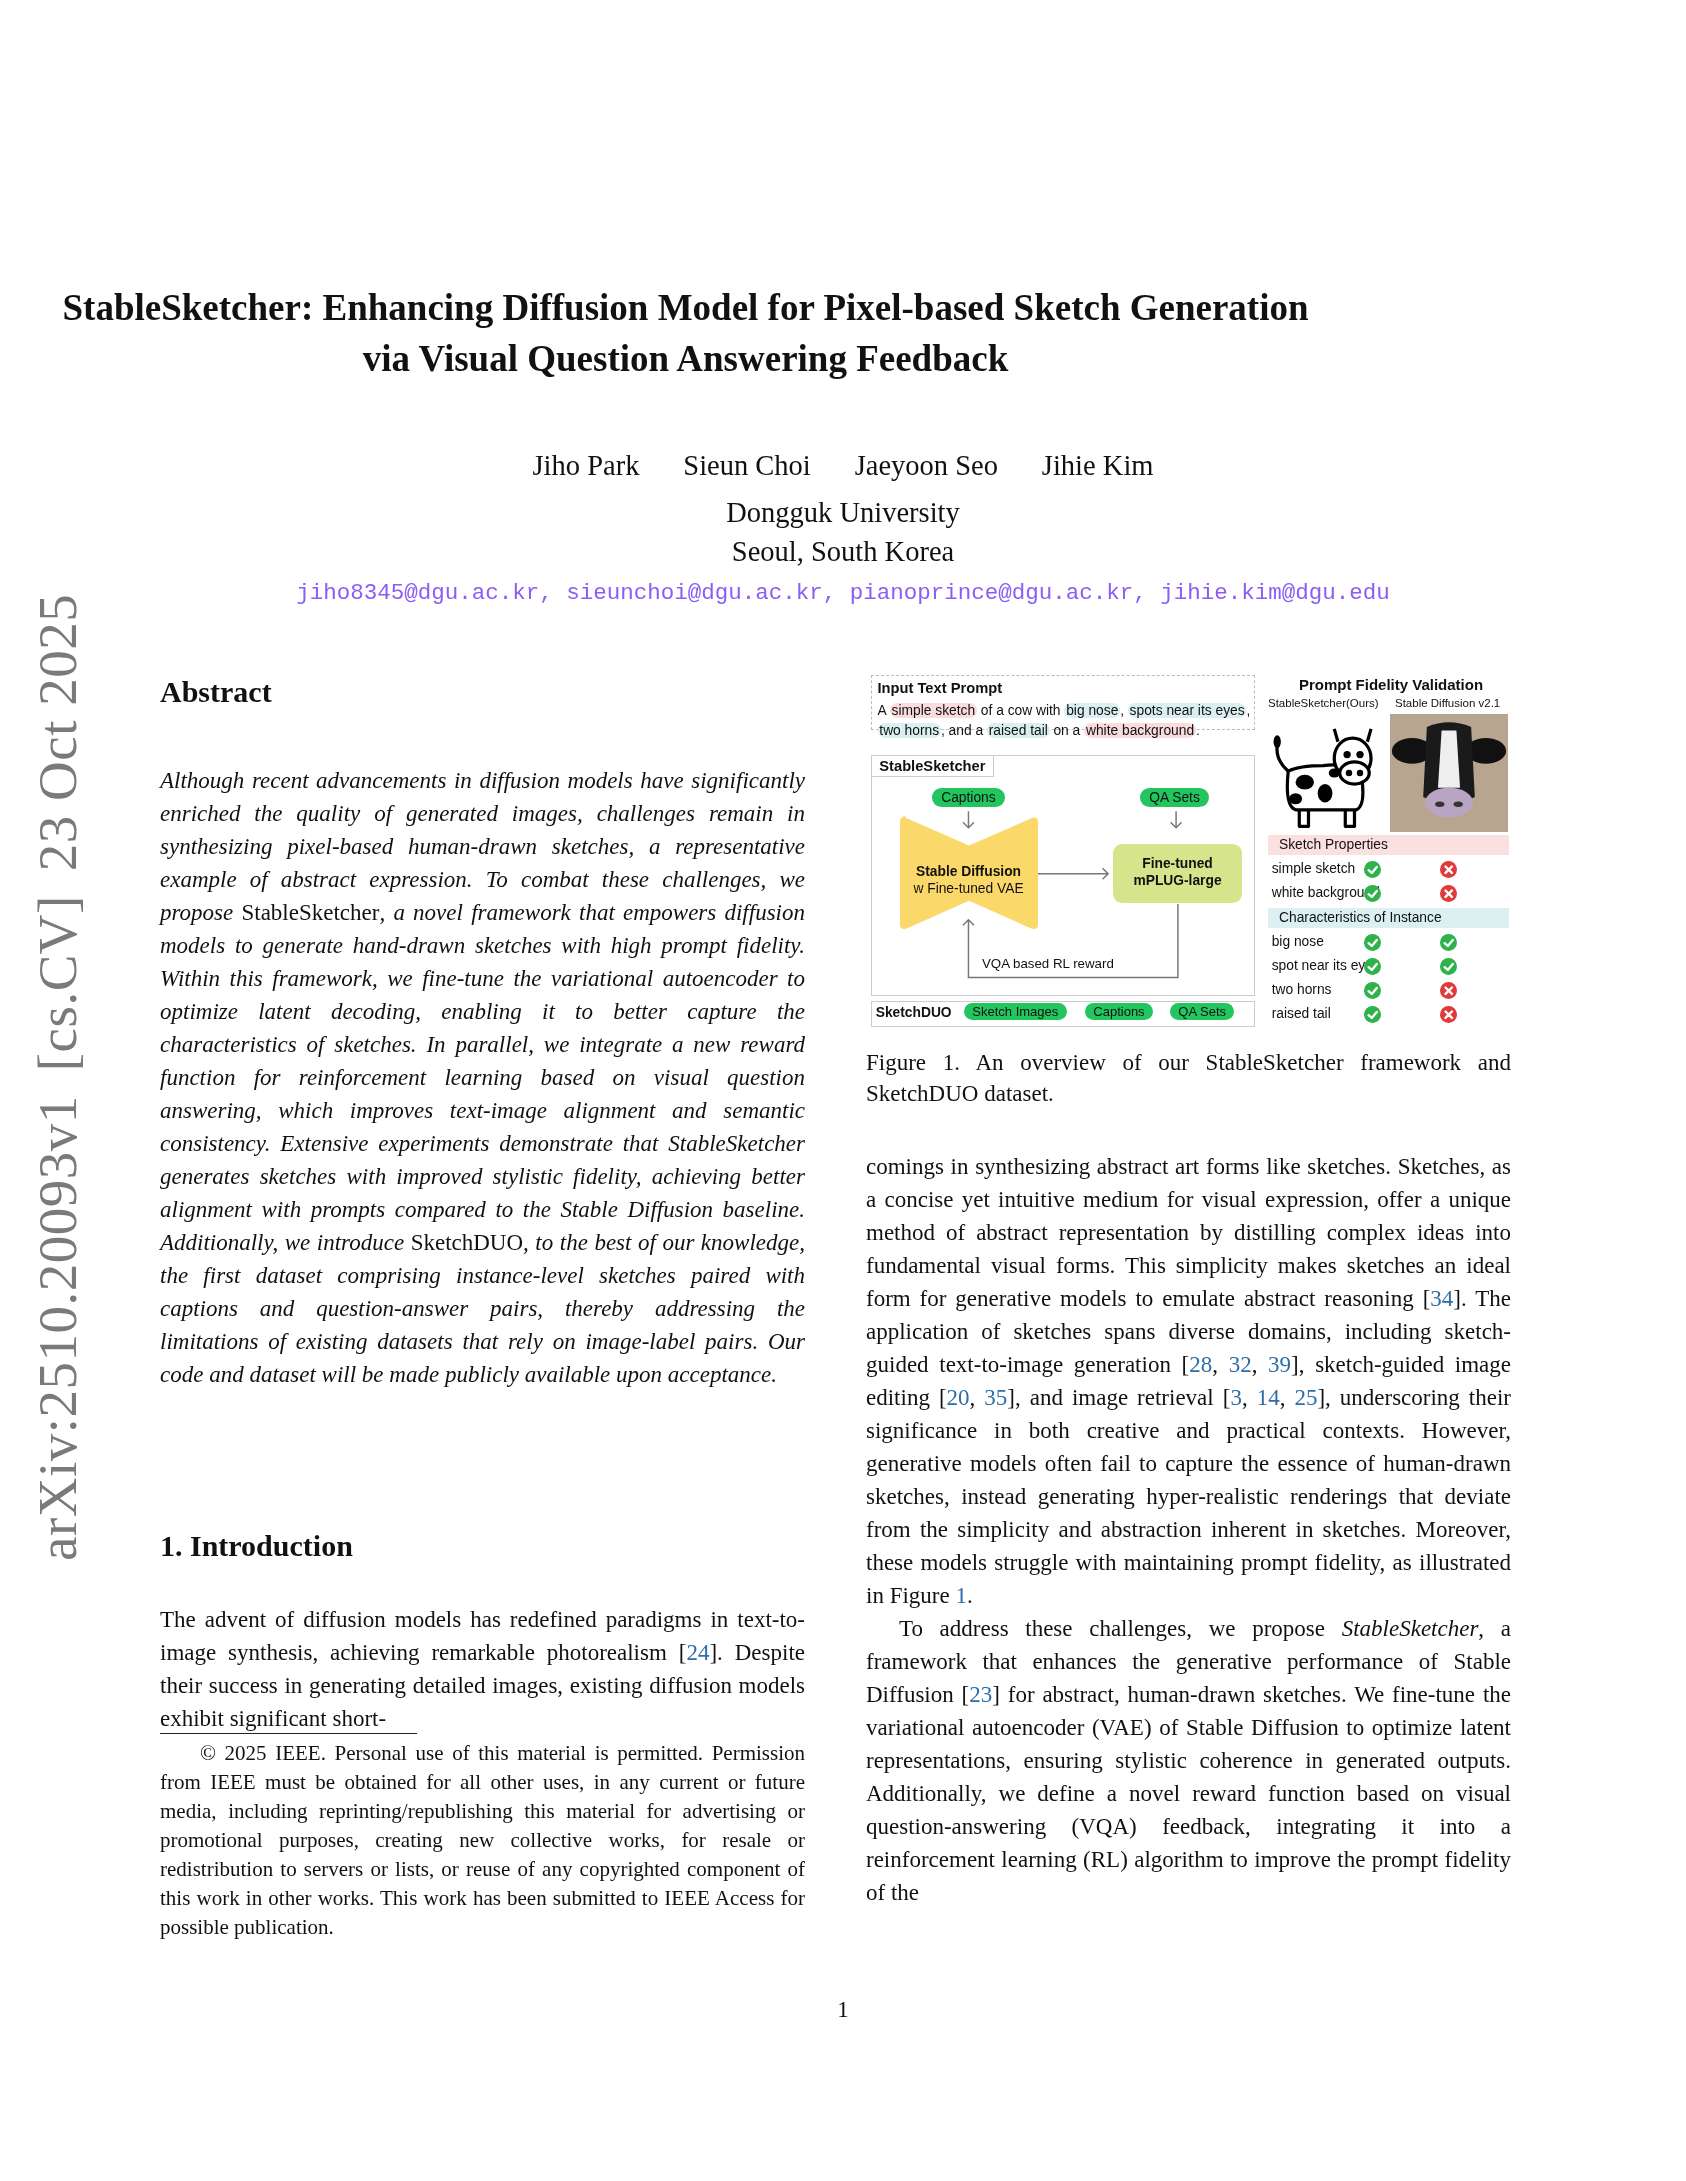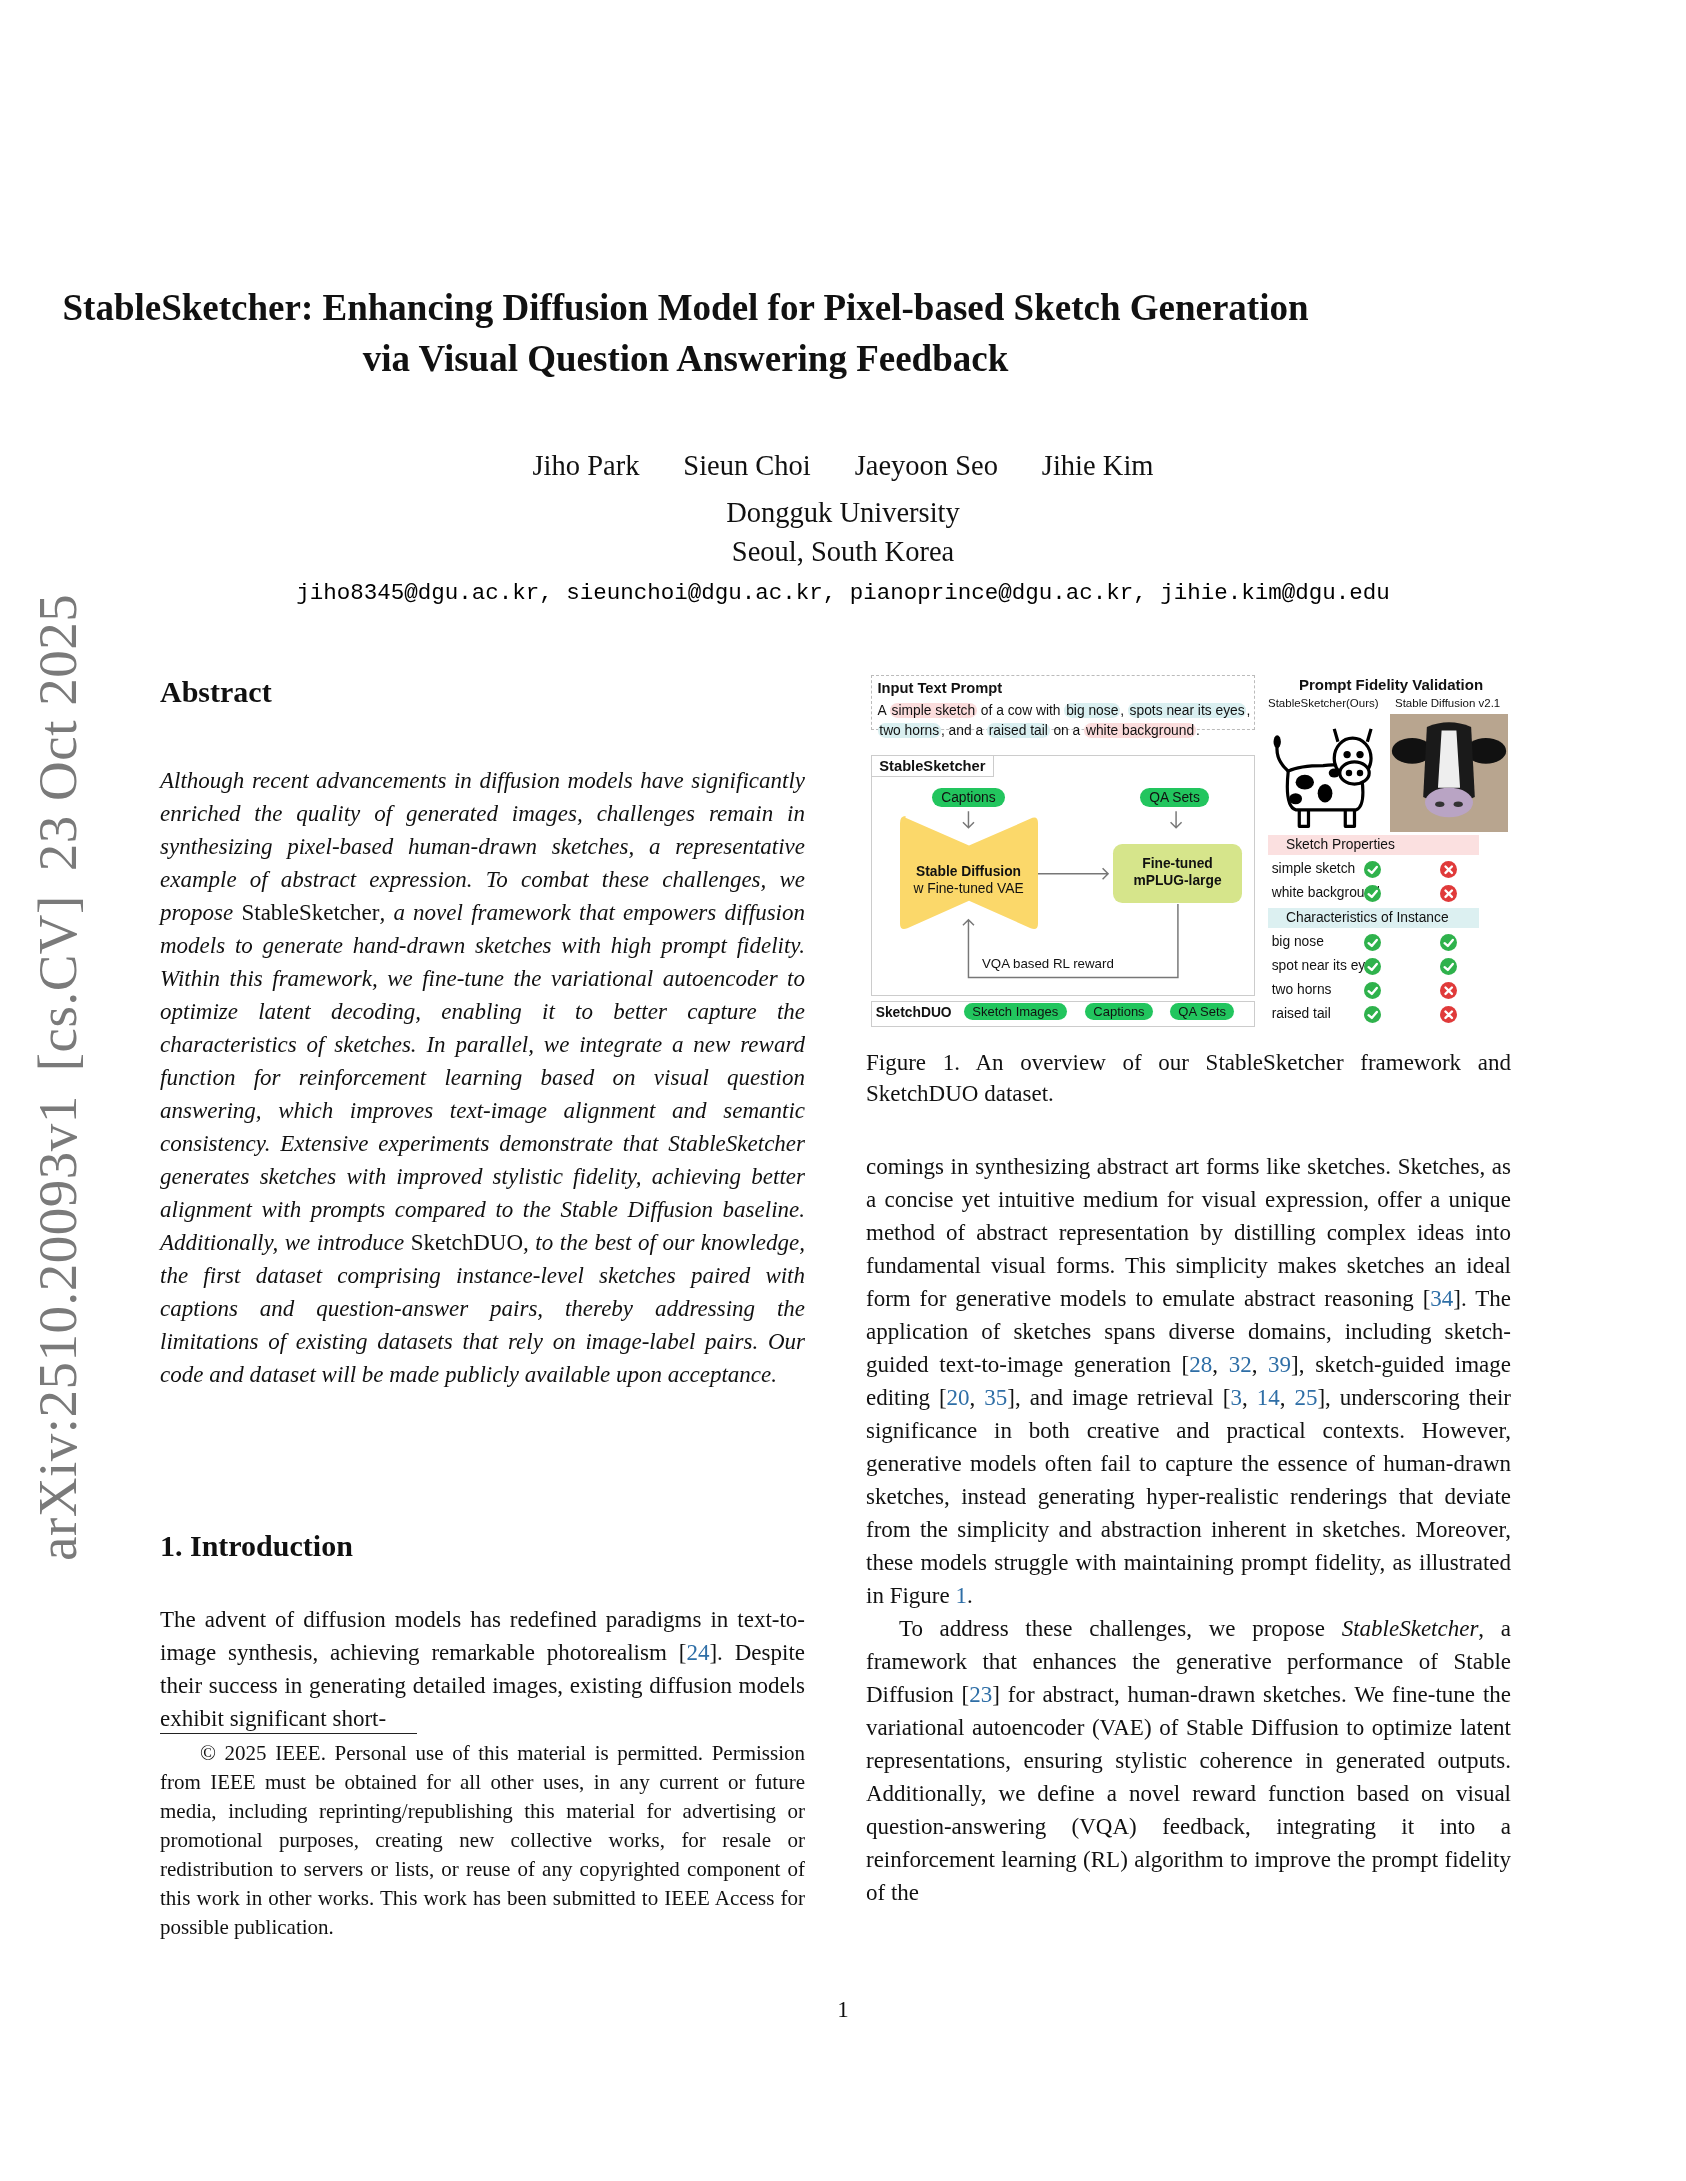--- a/index.html
+++ b/index.html
@@ -2,21 +2,21 @@
 <html style="font-size:14.7px"><head>
 <meta charset="utf-8">
 <style>
   html, body { margin:0; padding:0; background:#fff; }
   body { width:1686px; height:2182px; position:relative; overflow:hidden; font-family:"Liberation Serif", serif; color:#111; }
   .abs { position:absolute; }
   .title { left:0; width:1371px; text-align:center; font-weight:bold; font-size:37px; line-height:51px; top:282px; }
   .authors { left:0; width:1686px; text-align:center; font-size:28.5px; top:450px; }
   .authors span { margin:0 18.4px; }
   .aff { left:0; width:1686px; text-align:center; font-size:28.5px; line-height:39px; top:493px; }
-  .emails { left:0; width:1686px; text-align:center; font-family:"Liberation Mono", monospace; font-size:22.5px; top:580px; color:#000000; }
+  .emails { left:0; width:1686px; text-align:center; font-family:"Liberation Mono", monospace; font-size:22.5px; top:580px; color:#8b5cf6; }
   .arxiv { left:26px; top:1561px; transform-origin:0 0; transform:rotate(-90deg); font-size:55px; color:#7a7a7a; white-space:nowrap; letter-spacing:0.5px; }
   .arxiv span { margin-right:24px; }
   .col { width:645px; font-size:23px; line-height:33px; text-align:justify;margin-top:20px; }
   .left { left:160px; }
   .right { left:866px; }
   .h-abstract { left:160px; width:645px; font-weight:bold; font-size:30px; top:675px; }
   .abstract-text { top:744px; font-style:italic; }
   .abstract-text .up { font-style:normal; }
   .h-intro { left:160px; top:1529px; font-weight:bold; font-size:30px; }
   .intro-text { top:1583px; }
@@ -43,21 +43,21 @@
   .sd-text { position:absolute; left:27.5px; top:108px; width:138px; text-align:center; font-size:13.8px; line-height:16.5px; }
   .mplug { position:absolute; left:241px; top:88px; width:129px; height:59px; background:#d6e58b; border-radius:9.2px; text-align:center; font-weight:bold; font-size:13.8px; line-height:17.4px; padding-top:11px; box-sizing:border-box; }
   .vqa-label { position:absolute; left:110px; top:200px; font-size:13.3px; }
   .duo-box { position:absolute; left:0; top:326px; width:384px; height:26px; border:1.4px solid #ccc; box-sizing:border-box; }
   .duo-label { position:absolute; left:3.7px; top:2.8px; font-weight:bold; font-size:13.8px; }
   .pfv { position:absolute; left:397px; top:0; width:246px; }
   .pfv-title { position:absolute; left:0; width:246px; text-align:center; font-weight:bold; font-size:15px; top:0.9px; }
   .pfv-col { position:absolute; top:22px; font-size:11.5px; }
   .img-ours { position:absolute; left:0; top:39px; width:115px; height:118px; background:#fff; }
   .img-sd { position:absolute; left:122px; top:39px; width:118px; height:118px; background:#b8a58f; }
-  .sec-row { position:absolute; left:0; width:211px; height:20px; font-size:13.8px; line-height:20px; padding-left:18px; box-sizing:border-box; }
+  .sec-row { position:absolute; left:0; width:241px; height:20px; font-size:13.8px; line-height:20px; padding-left:11px; box-sizing:border-box; }
   .prop-row { position:absolute; left:3.7px; font-size:13.8px; width:237px; height:24px; line-height:24px; }
   .mark { position:absolute; top:3.7px; width:17.4px; height:17.4px; border-radius:50%; }
   .ok { background:#2fb24c; }
   .no { background:#e03a3a; }
   .mark svg { position:absolute; left:0; top:0; }
 </style>
 </head>
 <body>
 
 <div class="abs arxiv">

